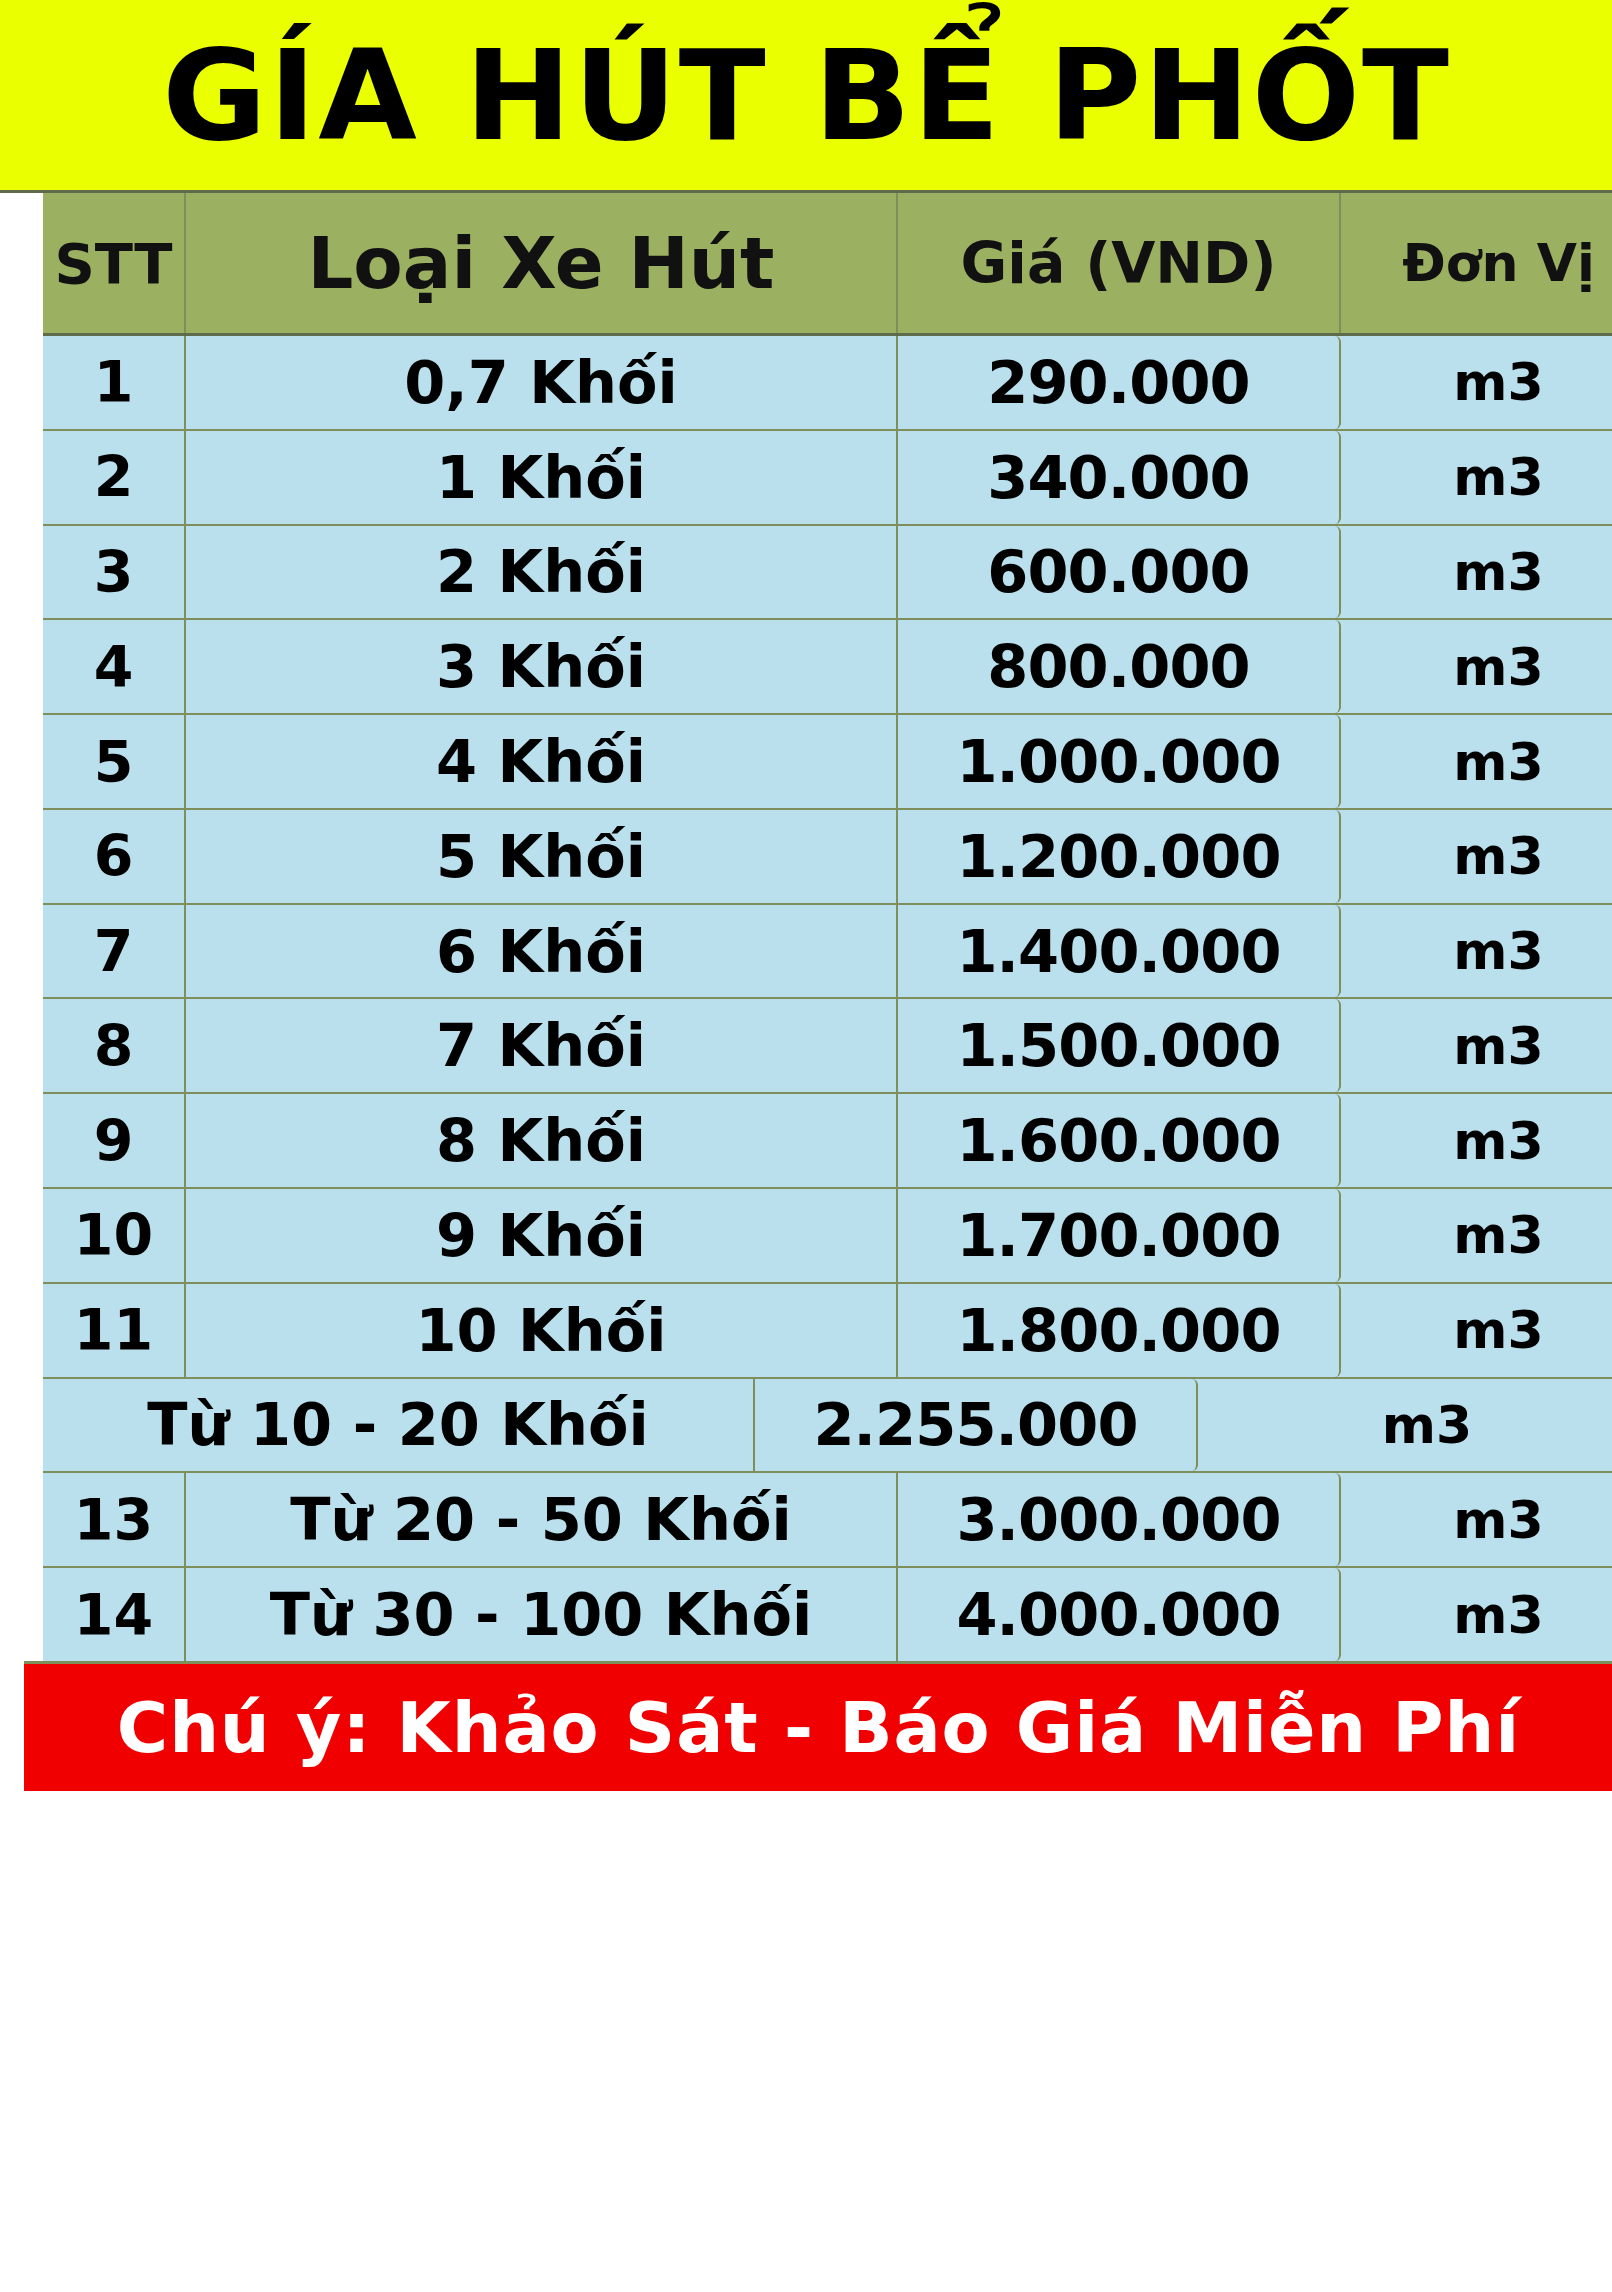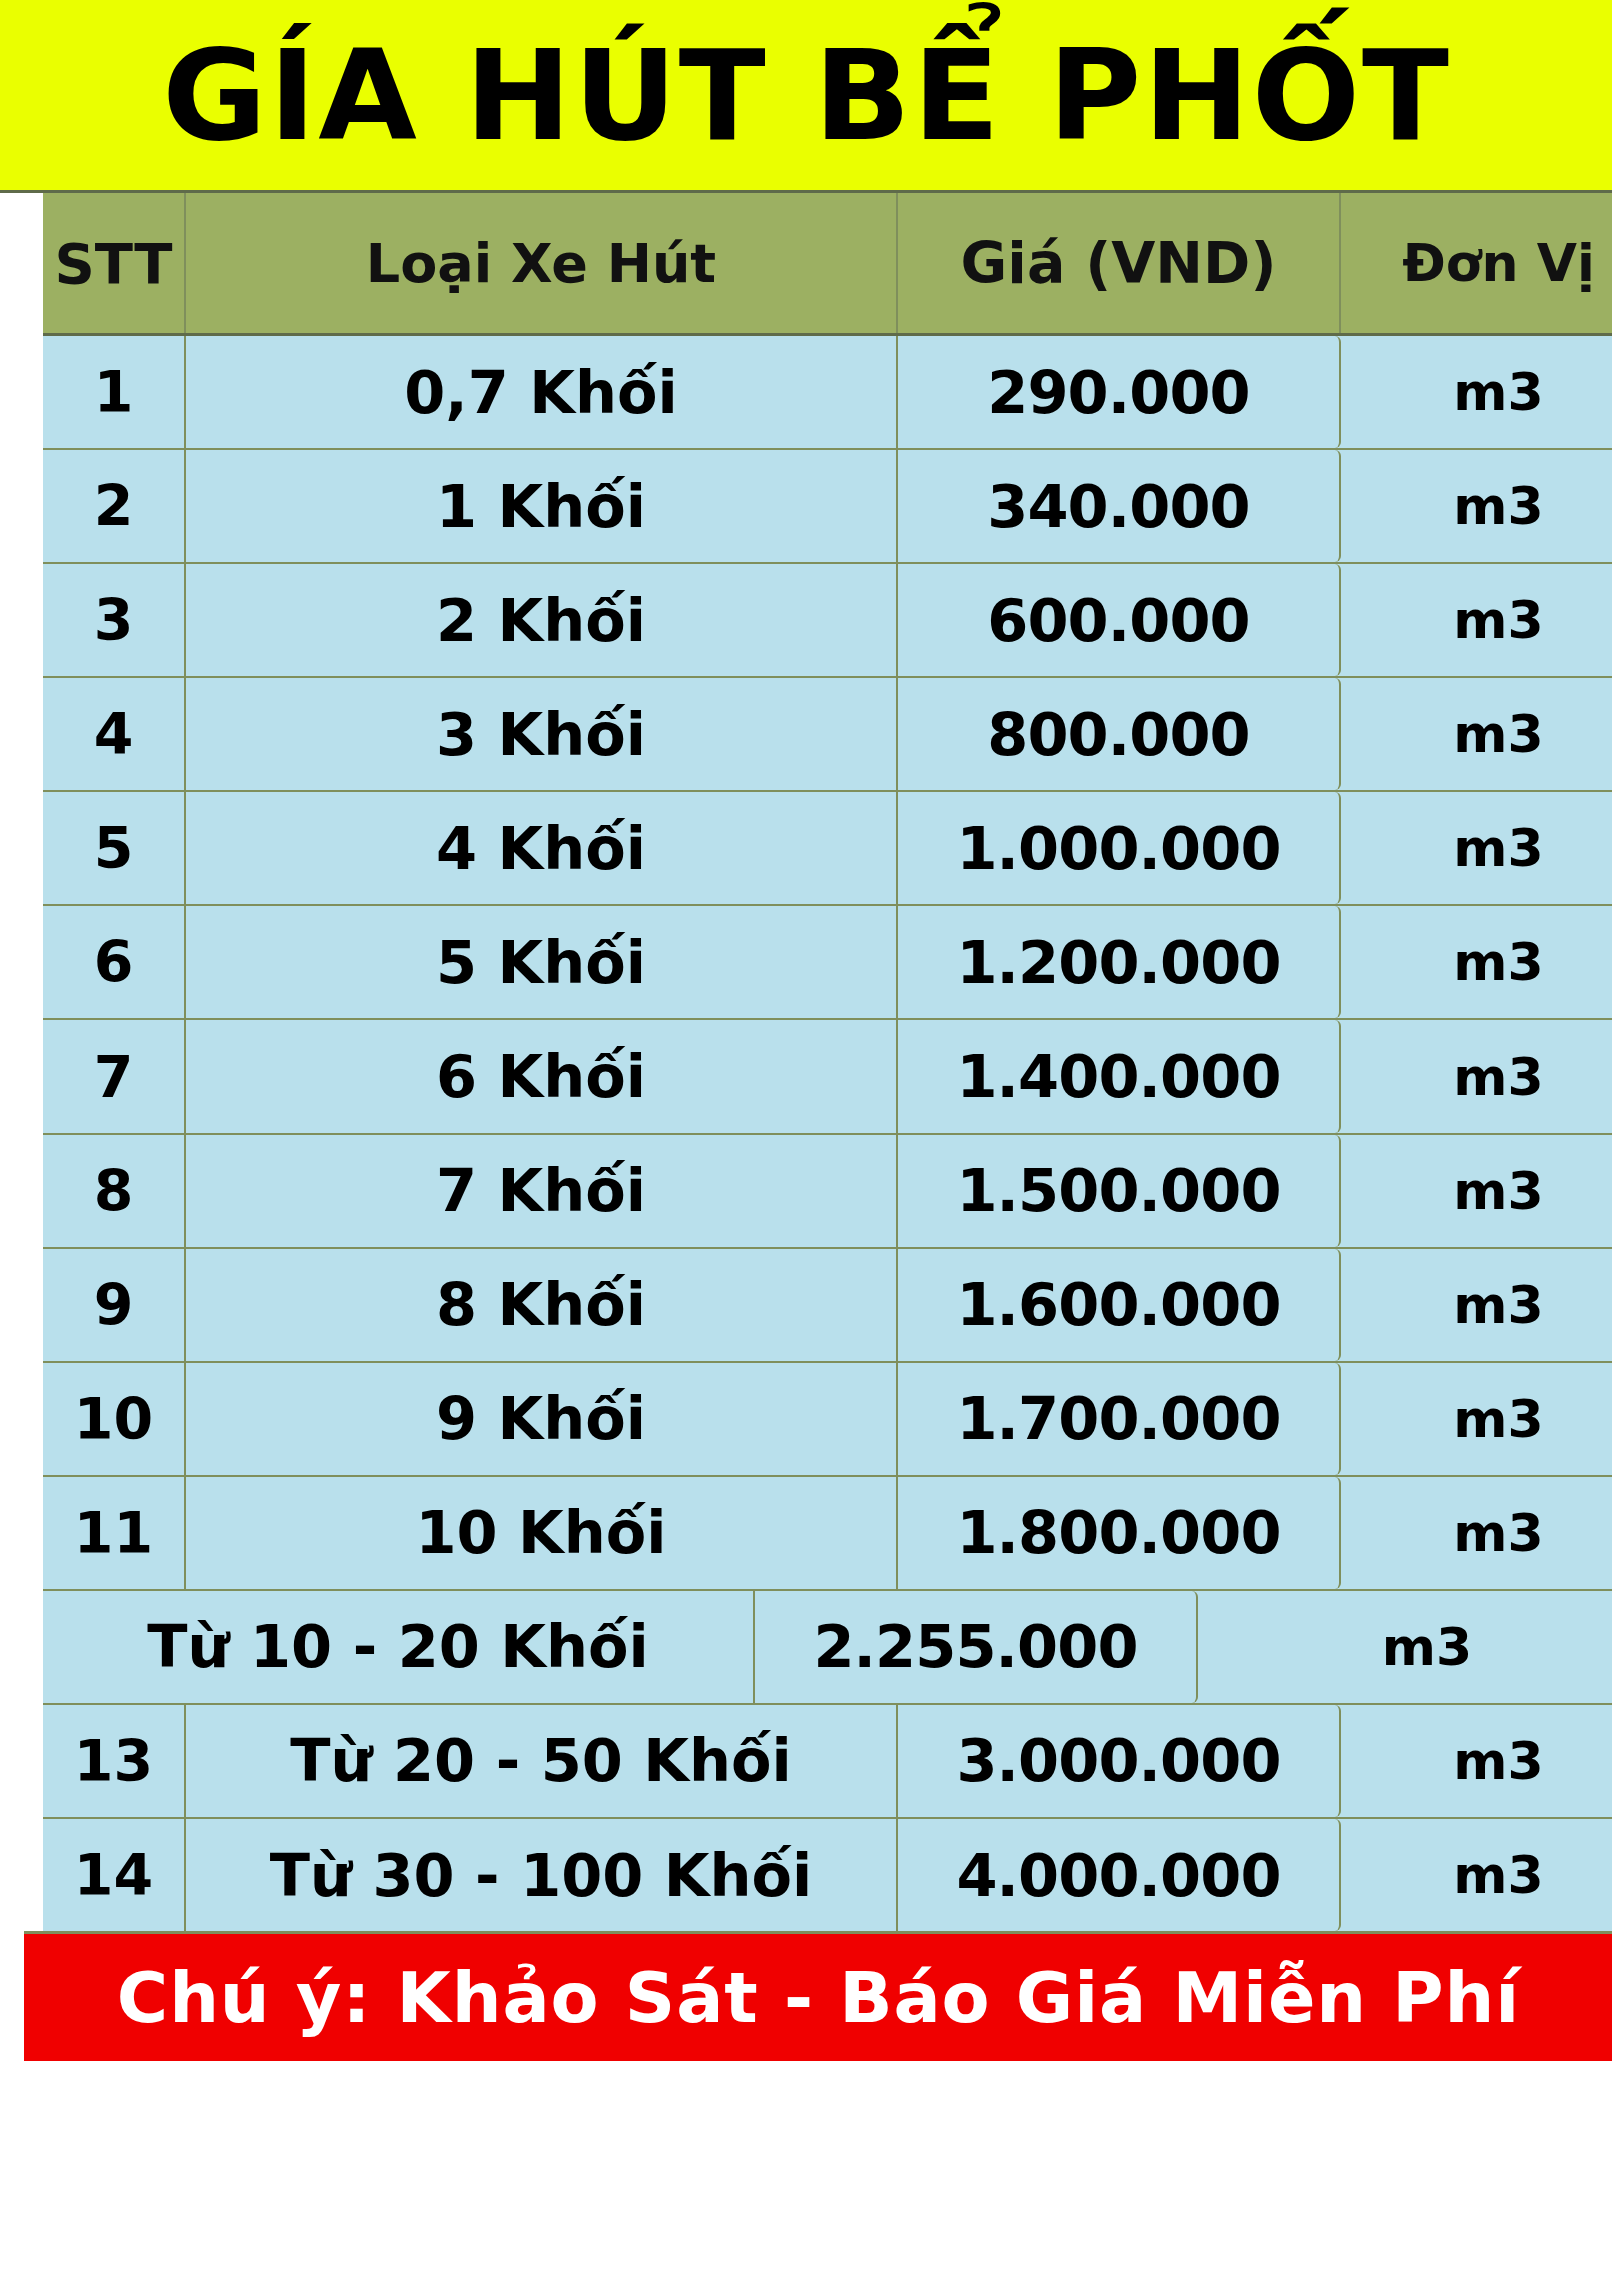--- a/index.html
+++ b/index.html
@@ -8,21 +8,21 @@
     background: #ffffff;
   }
   body {
     width: 1613px;
     height: 2293px;
     font-family: "Liberation Sans", sans-serif;
     overflow: hidden;
   }
   .poster {
     width: 1613px;
-    height: 2061px;
+    height: 1791px;
     display: flex;
     flex-direction: column;
     box-sizing: border-box;
     background: #ffffff;
   }
   
   .title-banner {
     background: #eaff00;
     height: 190px;
     display: flex;
@@ -93,21 +93,21 @@
   .c-unit {
     flex: 1 1 auto;
     justify-content: center;
   }
   .header-row .cell {
     font-family: "DejaVu Sans", sans-serif;
     font-weight: bold;
     color: #111111;
   }
   .h-stt { font-size: 56px; }
-  .h-type { font-size: 54px; }
+  .h-type { font-size: 72px; }
   .h-price { font-size: 57px; }
   .h-unit { font-size: 52px; }
 
   .body-row .cell {
     font-family: "DejaVu Sans", sans-serif;
     font-weight: bold;
     color: #000000;
   }
   .body-row .c-stt { font-size: 57px; }
   .body-row .c-type { font-size: 59px; }

